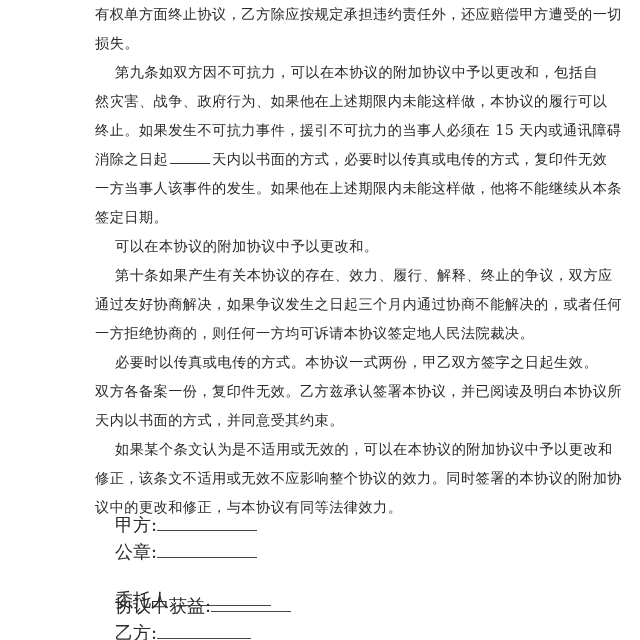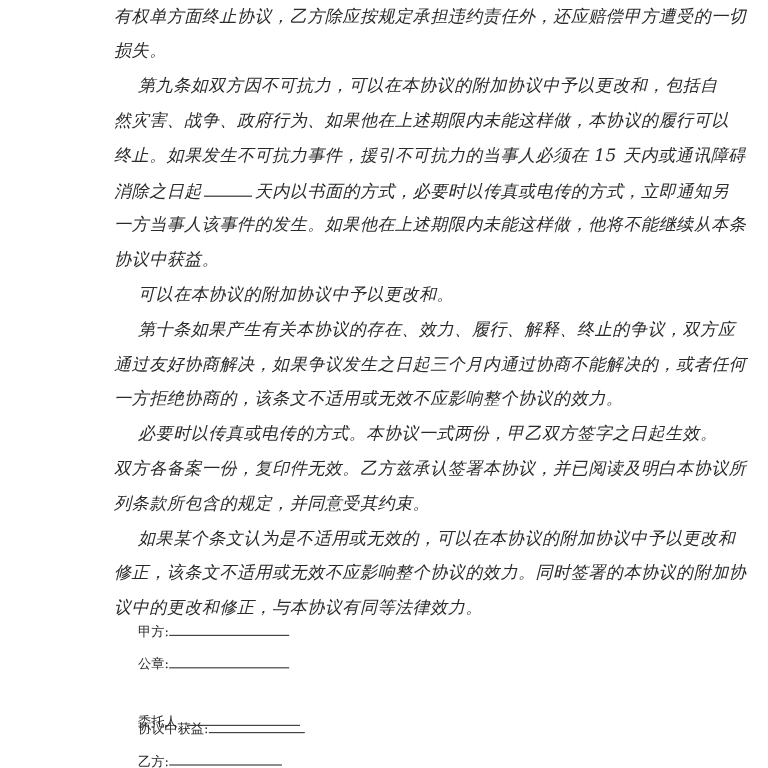--- a/index.html
+++ b/index.html
@@ -1,50 +1,50 @@
 <!DOCTYPE html>
 <html><head>
 <meta charset="utf-8">
 <style>
   html, body { margin: 0; padding: 0; background: #ffffff; }
   body { width: 640px; height: 640px; overflow: hidden; position: relative;
          font-family: "DejaVu Serif", "Liberation Serif", serif; color: #2a2a2a; }
   .page { position: absolute; left: 95px; top: 0; width: 452px; }
   .line { position: absolute; left: 0; height: 20px; line-height: 20px; font-size: 14.2px;
-          white-space: nowrap; letter-spacing: 0.45px; font-style: italic; }
+          white-space: nowrap; letter-spacing: 0.45px; }
   .indent { left: 20px; }
   .blank { display: inline-block; width: 40px; border-bottom: 1px solid #333; height: 14px; margin: 0 2px; vertical-align: baseline; }
-  .sig { position: absolute; left: 20px; height: 20px; line-height: 20px; font-size: 11px; white-space: nowrap; }
+  .sig { position: absolute; left: 20px; height: 20px; line-height: 20px; font-size: 18px; white-space: nowrap; }
   .sig .uline { display: inline-block; border-bottom: 1px solid #444; height: 14px; vertical-align: baseline; }
 </style>
 </head>
 <body>
 
 <div class="page">
   <div class="line" style="top:4px">有权单方面终止协议，乙方除应按规定承担违约责任外，还应赔偿甲方遭受的一切</div>
   <div class="line" style="top:33px">损失。</div>
 
   <div class="line indent" style="top:62px">第九条如双方因不可抗力，可以在本协议的附加协议中予以更改和，包括自</div>
   <div class="line" style="top:91px">然灾害、战争、政府行为、如果他在上述期限内未能这样做，本协议的履行可以</div>
   <div class="line" style="top:120px">终止。如果发生不可抗力事件，援引不可抗力的当事人必须在 15 天内或通讯障碍</div>
   <div class="line" style="top:149px">
-    <span>消除之日起</span><span class="blank"></span><span>天内以书面的方式，必要时以传真或电传的方式，立即通知另</span>
+    <span>消除之日起</span><span class="blank"></span><span>天内以书面的方式，必要时以传真或电传的方式，复印件无效</span>
   </div>
   <div class="line" style="top:178px">一方当事人该事件的发生。如果他在上述期限内未能这样做，他将不能继续从本条</div>
-  <div class="line" style="top:207px">协议中获益。</div>
+  <div class="line" style="top:207px">签定日期。</div>
 
   <div class="line indent" style="top:236px">可以在本协议的附加协议中予以更改和。</div>
 
   <div class="line indent" style="top:265px">第十条如果产生有关本协议的存在、效力、履行、解释、终止的争议，双方应</div>
   <div class="line" style="top:294px">通过友好协商解决，如果争议发生之日起三个月内通过协商不能解决的，或者任何</div>
-  <div class="line" style="top:323px">一方拒绝协商的，该条文不适用或无效不应影响整个协议的效力。</div>
+  <div class="line" style="top:323px">一方拒绝协商的，则任何一方均可诉请本协议签定地人民法院裁决。</div>
 
   <div class="line indent" style="top:352px">必要时以传真或电传的方式。本协议一式两份，甲乙双方签字之日起生效。</div>
   <div class="line" style="top:381px">双方各备案一份，复印件无效。乙方兹承认签署本协议，并已阅读及明白本协议所</div>
-  <div class="line" style="top:410px">列条款所包含的规定，并同意受其约束。</div>
+  <div class="line" style="top:410px">天内以书面的方式，并同意受其约束。</div>
 
   <div class="line indent" style="top:439px">如果某个条文认为是不适用或无效的，可以在本协议的附加协议中予以更改和</div>
   <div class="line" style="top:468px">修正，该条文不适用或无效不应影响整个协议的效力。同时签署的本协议的附加协</div>
   <div class="line" style="top:497px">议中的更改和修正，与本协议有同等法律效力。</div>
 </div>
 
 <div class="sig" style="left:115px;top:515px">
   <span>甲方:</span><span class="uline" style="width:100px"></span>
 </div>
 <div class="sig" style="left:115px;top:542px">

